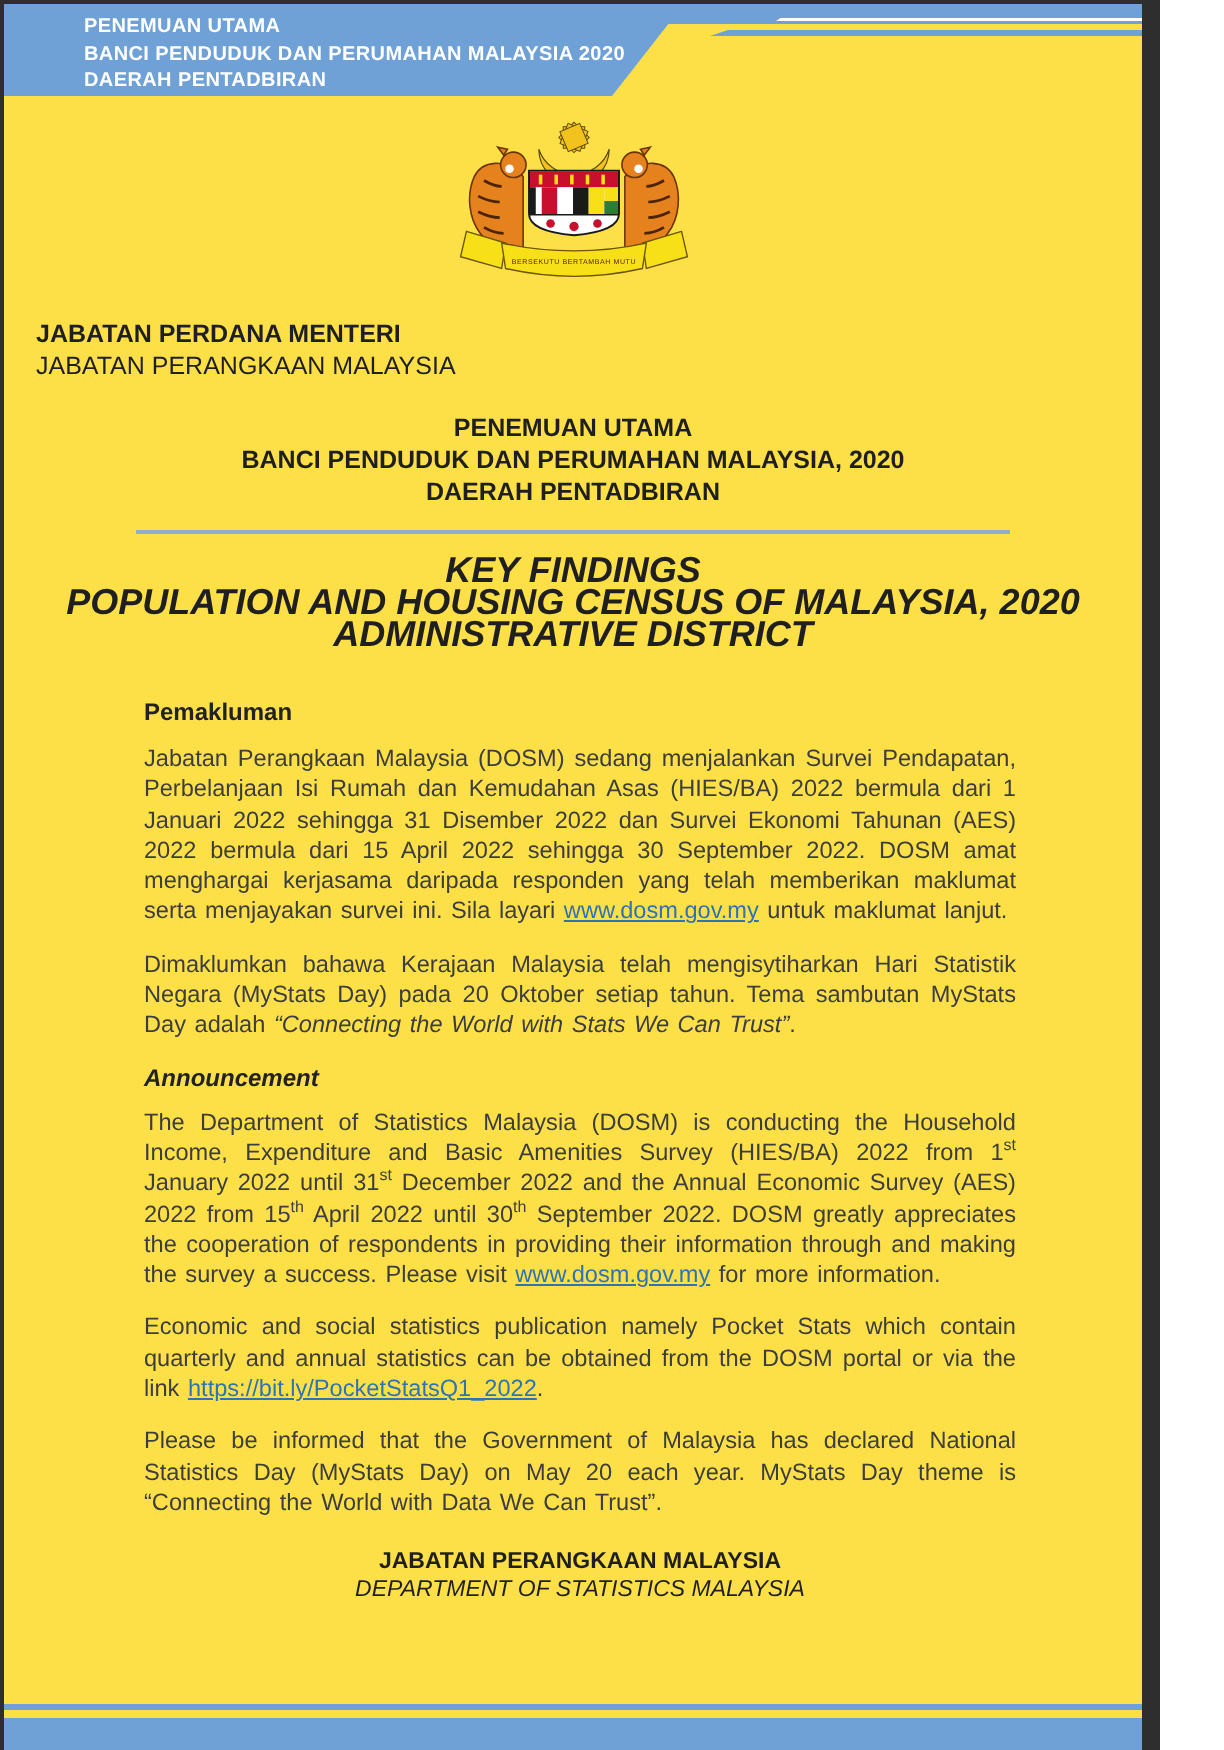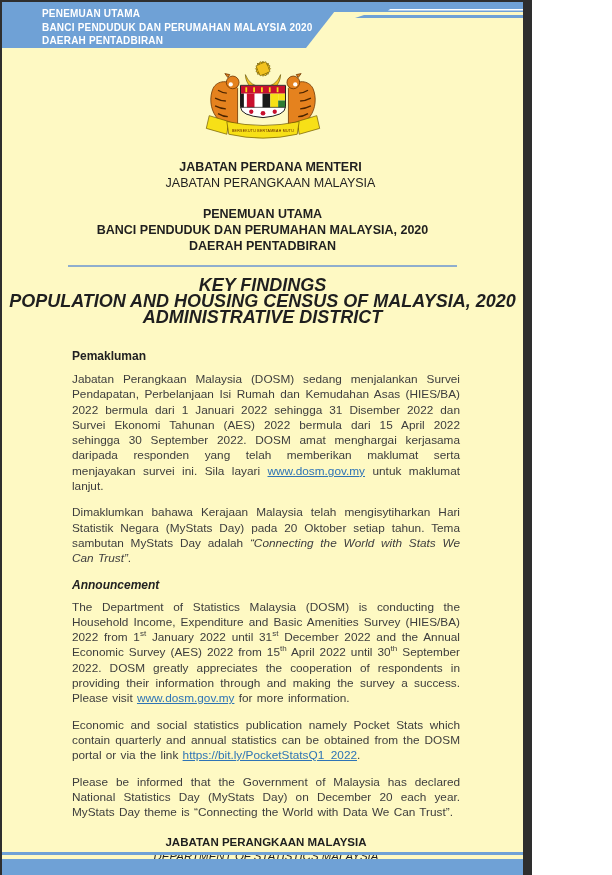--- a/index.html
+++ b/index.html
@@ -1,32 +1,32 @@
 <!DOCTYPE html>
 <html><head>
 <meta charset="utf-8">
 <style>
   html,body{margin:0;padding:0;background:#fff;}
-  .page{position:relative;width:532px;height:875px;box-sizing:border-box;
+  .page{position:relative;width:580px;height:875px;box-sizing:border-box;
     border-top:2px solid #2e2e2e;border-left:2px solid #2e2e2e;border-right:9px solid #2e2e2e;
-    background:#fef9c3;overflow:hidden;font-family:"Liberation Sans",sans-serif;color:#3d3d3d;}
+    background:#fde047;overflow:hidden;font-family:"Liberation Sans",sans-serif;color:#3d3d3d;}
   
   .strip-top{position:absolute;top:0;left:0;width:601px;height:10px;background:#6FA1D6;}
   .strip-white{position:absolute;top:6.5px;left:386px;width:215px;height:2px;background:#fff;
     clip-path:polygon(3px 0,100% 0,100% 100%,0 100%);}
   .strip-thin{position:absolute;top:13px;left:353px;width:248px;height:3px;background:#6FA1D6;
     clip-path:polygon(9px 0,100% 0,100% 100%,0 100%);}
   .banner-main{position:absolute;top:0;left:0;width:340px;height:46px;background:#6FA1D6;
     clip-path:polygon(0 0,100% 0,calc(100% - 36px) 100%,0 100%);
     color:#fff;font-weight:bold;font-size:10px;line-height:13.5px;
     padding:5px 0 0 40px;box-sizing:border-box;letter-spacing:0.2px;}
   
   .emblem{margin:55px auto 0;width:150px;height:88px;}
   
-  .head-agency{margin-top:14px;text-align:center;font-size:12.5px;line-height:16px;color:#1f1f1f;padding-left:16px;}
+  .head-agency{margin-top:14px;text-align:left;font-size:12.5px;line-height:16px;color:#1f1f1f;padding-left:16px;}
   .head-agency .l1{font-weight:bold;}
   .head-title{margin-top:15px;text-align:center;font-weight:bold;font-size:12.5px;line-height:16px;color:#1f1f1f;}
   .divider{margin:11px 66px 0;height:2px;background:#8FAECE;}
   .head-en{margin-top:10px;text-align:center;font-weight:bold;font-style:italic;font-size:18px;line-height:16px;color:#1f1f1f;}
   .sec-head{margin-top:24px;margin-bottom:9px;text-align:left;font-weight:bold;font-size:12px;color:#222;}
   .sec-head.en{font-style:italic;margin-top:11px;margin-bottom:8px;}
   .content{margin:0 63px 0 70px;}
   .para{margin:0 0 11px;text-align:justify;font-size:11.8px;line-height:15.3px;word-spacing:1px;}
   .en-block{}
   .lnk{color:#2E74B5;text-decoration:underline;cursor:pointer;}
@@ -129,21 +129,21 @@
 
   <div class="content">
     <div class="sec-head">Pemakluman</div>
     <p class="para"><span>Jabatan Perangkaan Malaysia (DOSM) sedang menjalankan Survei Pendapatan, Perbelanjaan Isi Rumah dan Kemudahan Asas (HIES/BA) 2022 bermula dari 1 Januari 2022 sehingga 31 Disember 2022 dan Survei Ekonomi Tahunan (AES) 2022 bermula dari 15 April 2022 sehingga 30 September 2022. DOSM amat menghargai kerjasama daripada responden yang telah memberikan maklumat serta menjayakan survei ini. Sila layari </span><a class="lnk">www.dosm.gov.my</a><span> untuk maklumat lanjut.</span></p>
     <p class="para"><span>Dimaklumkan bahawa Kerajaan Malaysia telah mengisytiharkan Hari Statistik Negara (MyStats Day) pada 20 Oktober setiap tahun. Tema sambutan MyStats Day adalah </span><em>“Connecting the World with Stats We Can Trust”</em><span>.</span></p>
 
     <div class="sec-head en">Announcement</div>
     <div class="en-block">
       <p class="para"><span>The Department of Statistics Malaysia (DOSM) is conducting the Household Income, Expenditure and Basic Amenities Survey (HIES/BA) 2022 from 1</span><sup>st</sup><span> January 2022 until 31</span><sup>st</sup><span> December 2022 and the Annual Economic Survey (AES) 2022 from 15</span><sup>th</sup><span> April 2022 until 30</span><sup>th</sup><span> September 2022. DOSM greatly appreciates the cooperation of respondents in providing their information through and making the survey a success. Please visit </span><a class="lnk">www.dosm.gov.my</a><span> for more information.</span></p>
       <p class="para"><span>Economic and social statistics publication namely Pocket Stats which contain quarterly and annual statistics can be obtained from the DOSM portal or via the link </span><a class="lnk">https://bit.ly/PocketStatsQ1_2022</a><span>.</span></p>
-      <p class="para"><span>Please be informed that the Government of Malaysia has declared National Statistics Day (MyStats Day) on December 20 each year. MyStats Day theme is “Connecting the World with Data We Can Trust”.</span></p>
+      <p class="para"><span>Please be informed that the Government of Malaysia has declared National Statistics Day (MyStats Day) on May 20 each year. MyStats Day theme is “Connecting the World with Data We Can Trust”.</span></p>
     </div>
 
     <div class="footer">
       <div class="l1">JABATAN PERANGKAAN MALAYSIA</div>
       <div class="l2">DEPARTMENT OF STATISTICS MALAYSIA</div>
     </div>
   </div>
 
   <div class="bottom-line"></div>
   <div class="bottom-band"></div>

